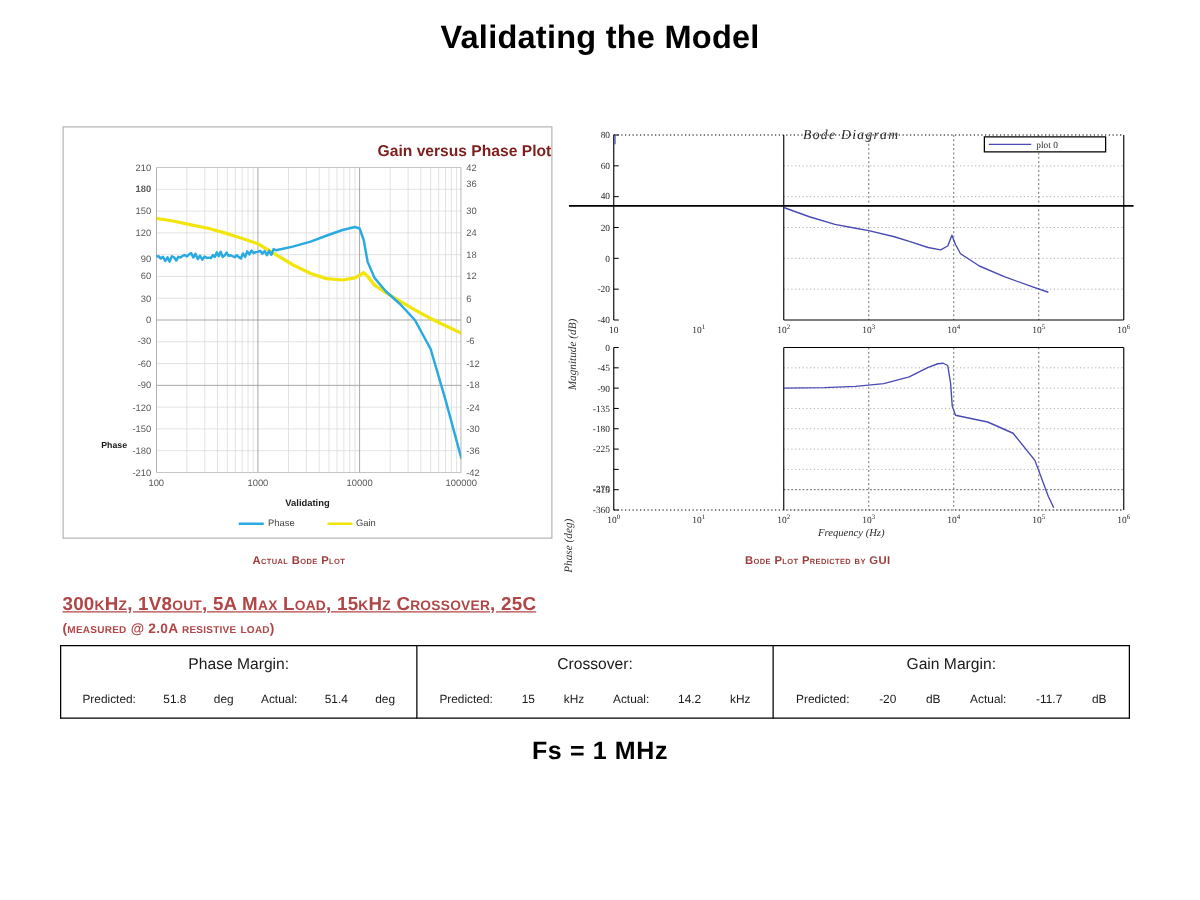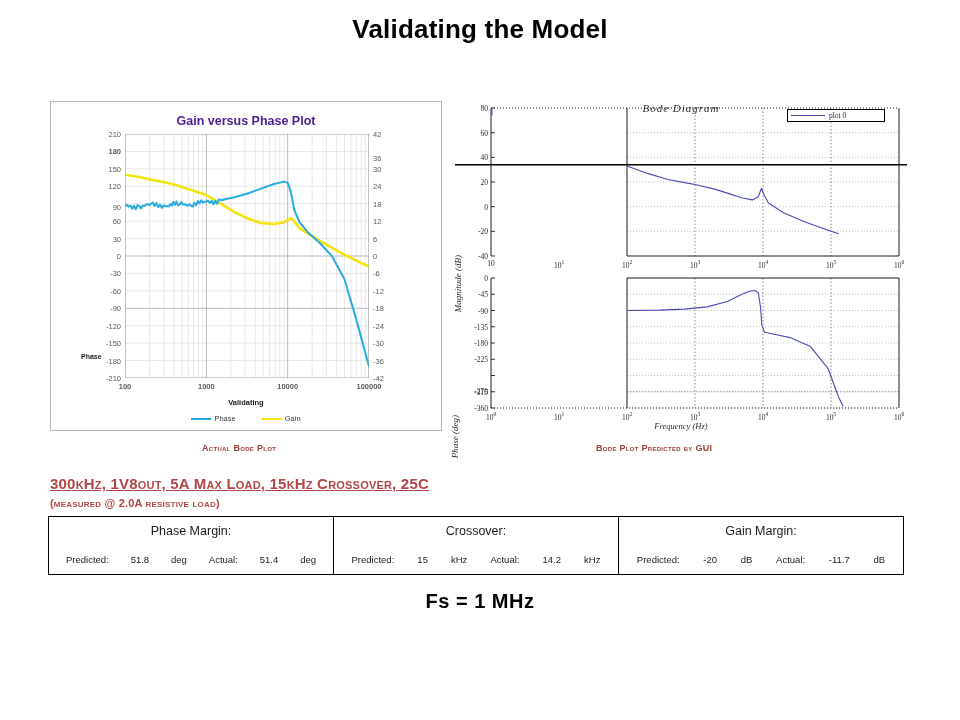--- a/index.html
+++ b/index.html
@@ -12,34 +12,34 @@
   #slide-title{
     position:absolute;left:0;top:14px;width:960px;text-align:center;
     font-size:26px;font-weight:bold;color:#000;letter-spacing:.2px;
   }
   
   #left-chart{
     position:absolute;left:50px;top:101px;width:392px;height:330px;
     border:1px solid #b6b6b6;background:#fff;box-sizing:border-box;
   }
   #left-chart-title{
-    position:absolute;left:0;top:12px;width:100%;text-align:center;
-    font-size:12.5px;font-weight:bold;color:#4c1d95;
+    position:absolute;left:0;top:12px;width:100%;text-align:right;
+    font-size:12.5px;font-weight:bold;color:#7f1d1d;
   }
   .lc-axis-label{
     position:absolute;font-size:7.5px;color:#595959;
     font-family:"Liberation Sans", sans-serif;white-space:nowrap;
   }
   .lc-ylabel-left{right:0;transform:translateY(-50%);text-align:right;margin-left:21px;}
   .lc-ylabel-right{left:0;transform:translateY(-50%);text-align:left;}
   #lc-plotarea{position:absolute;left:74px;top:32px;width:244px;height:244px;}
   #lc-left-ticks{position:absolute;left:34px;top:32px;width:36px;height:244px;}
   #lc-right-ticks{position:absolute;left:322px;top:32px;width:36px;height:244px;}
   #lc-x-ticks{position:absolute;left:74px;top:280px;width:244px;height:14px;}
-  .lc-xlab{position:absolute;transform:translateX(-50%);font-size:7.5px;color:#595959;font-weight:bold;}
+  .lc-xlab{position:absolute;transform:translateX(-50%);font-size:7.5px;color:#595959;}
   #lc-phase-word{position:absolute;left:30px;top:251px;font-size:7px;font-weight:bold;color:#1a1a1a;}
   #lc-xtitle{position:absolute;left:0;top:296px;width:100%;text-align:center;font-size:7.5px;font-weight:bold;color:#1a1a1a;}
   #lc-legend{position:absolute;left:0;top:312px;width:100%;display:flex;justify-content:center;gap:26px;align-items:center;}
   .lc-leg-item{display:flex;align-items:center;gap:3px;font-size:7.5px;color:#404040;}
   .lc-leg-swatch{display:block;width:20px;height:2px;}
   
   #right-chart{
     position:absolute;left:455px;top:90px;width:452px;height:341px;background:#fff;
   }
   #bode-title{
@@ -119,21 +119,21 @@
       <div class="lc-axis-label lc-ylabel-left" style="top: 139.429px;">-30</div>
       <div class="lc-axis-label lc-ylabel-left" style="top: 156.857px;">-60</div>
       <div class="lc-axis-label lc-ylabel-left" style="top: 174.286px;">-90</div>
       <div class="lc-axis-label lc-ylabel-left" style="top: 191.714px;">-120</div>
       <div class="lc-axis-label lc-ylabel-left" style="top: 209.143px;">-150</div>
       <div class="lc-axis-label lc-ylabel-left" style="top: 226.571px;">-180</div>
       <div class="lc-axis-label lc-ylabel-left" style="top: 244px;">-210</div>
     </div>
   <div id="lc-right-ticks">
       <div class="lc-axis-label lc-ylabel-right" style="top: 0px;">42</div>
-      <div class="lc-axis-label lc-ylabel-right" style="top: 24px;">36</div>
+      <div class="lc-axis-label lc-ylabel-right" style="top: 13px;">36</div>
       <div class="lc-axis-label lc-ylabel-right" style="top: 34.8571px;">30</div>
       <div class="lc-axis-label lc-ylabel-right" style="top: 52.2857px;">24</div>
       <div class="lc-axis-label lc-ylabel-right" style="top: 69.7143px;">18</div>
       <div class="lc-axis-label lc-ylabel-right" style="top: 87.1429px;">12</div>
       <div class="lc-axis-label lc-ylabel-right" style="top: 104.571px;">6</div>
       <div class="lc-axis-label lc-ylabel-right" style="top: 122px;">0</div>
       <div class="lc-axis-label lc-ylabel-right" style="top: 139.429px;">-6</div>
       <div class="lc-axis-label lc-ylabel-right" style="top: 156.857px;">-12</div>
       <div class="lc-axis-label lc-ylabel-right" style="top: 174.286px;">-18</div>
       <div class="lc-axis-label lc-ylabel-right" style="top: 191.714px;">-24</div>

